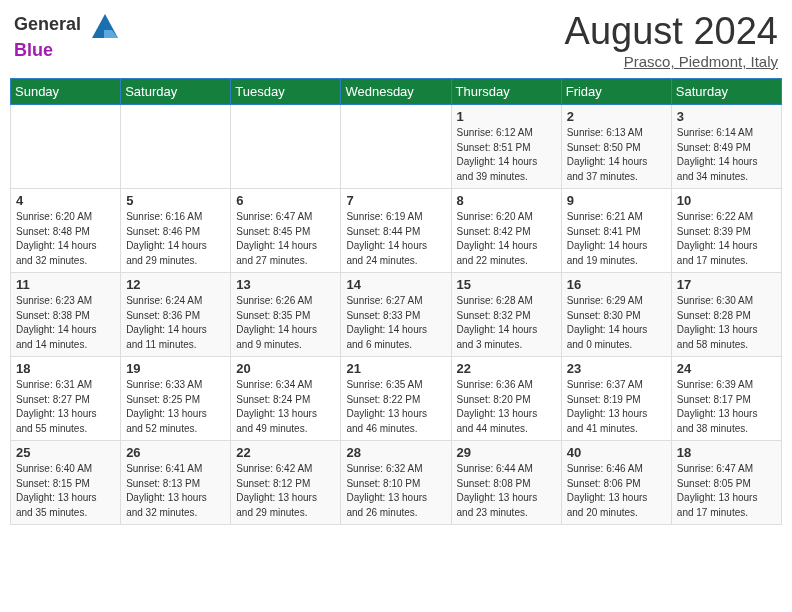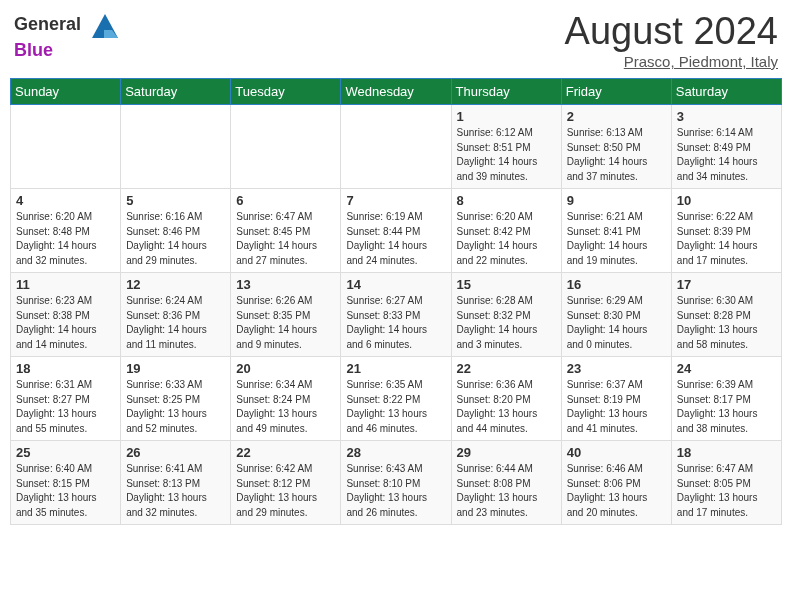--- a/index.html
+++ b/index.html
@@ -321,21 +321,21 @@
         </td>
         <td>
           <span class="date-num">22</span>
           <div class="cell-info">Sunrise: 6:42 AM
 Sunset: 8:12 PM
 Daylight: 13 hours
 and 29 minutes.</div>
         </td>
         <td>
           <span class="date-num">28</span>
-          <div class="cell-info">Sunrise: 6:43 AM
+          <div class="cell-info">Sunrise: 6:32 AM
 Sunset: 8:10 PM
 Daylight: 13 hours
 and 26 minutes.</div>
         </td>
         <td>
           <span class="date-num">29</span>
           <div class="cell-info">Sunrise: 6:44 AM
 Sunset: 8:08 PM
 Daylight: 13 hours
 and 23 minutes.</div>

